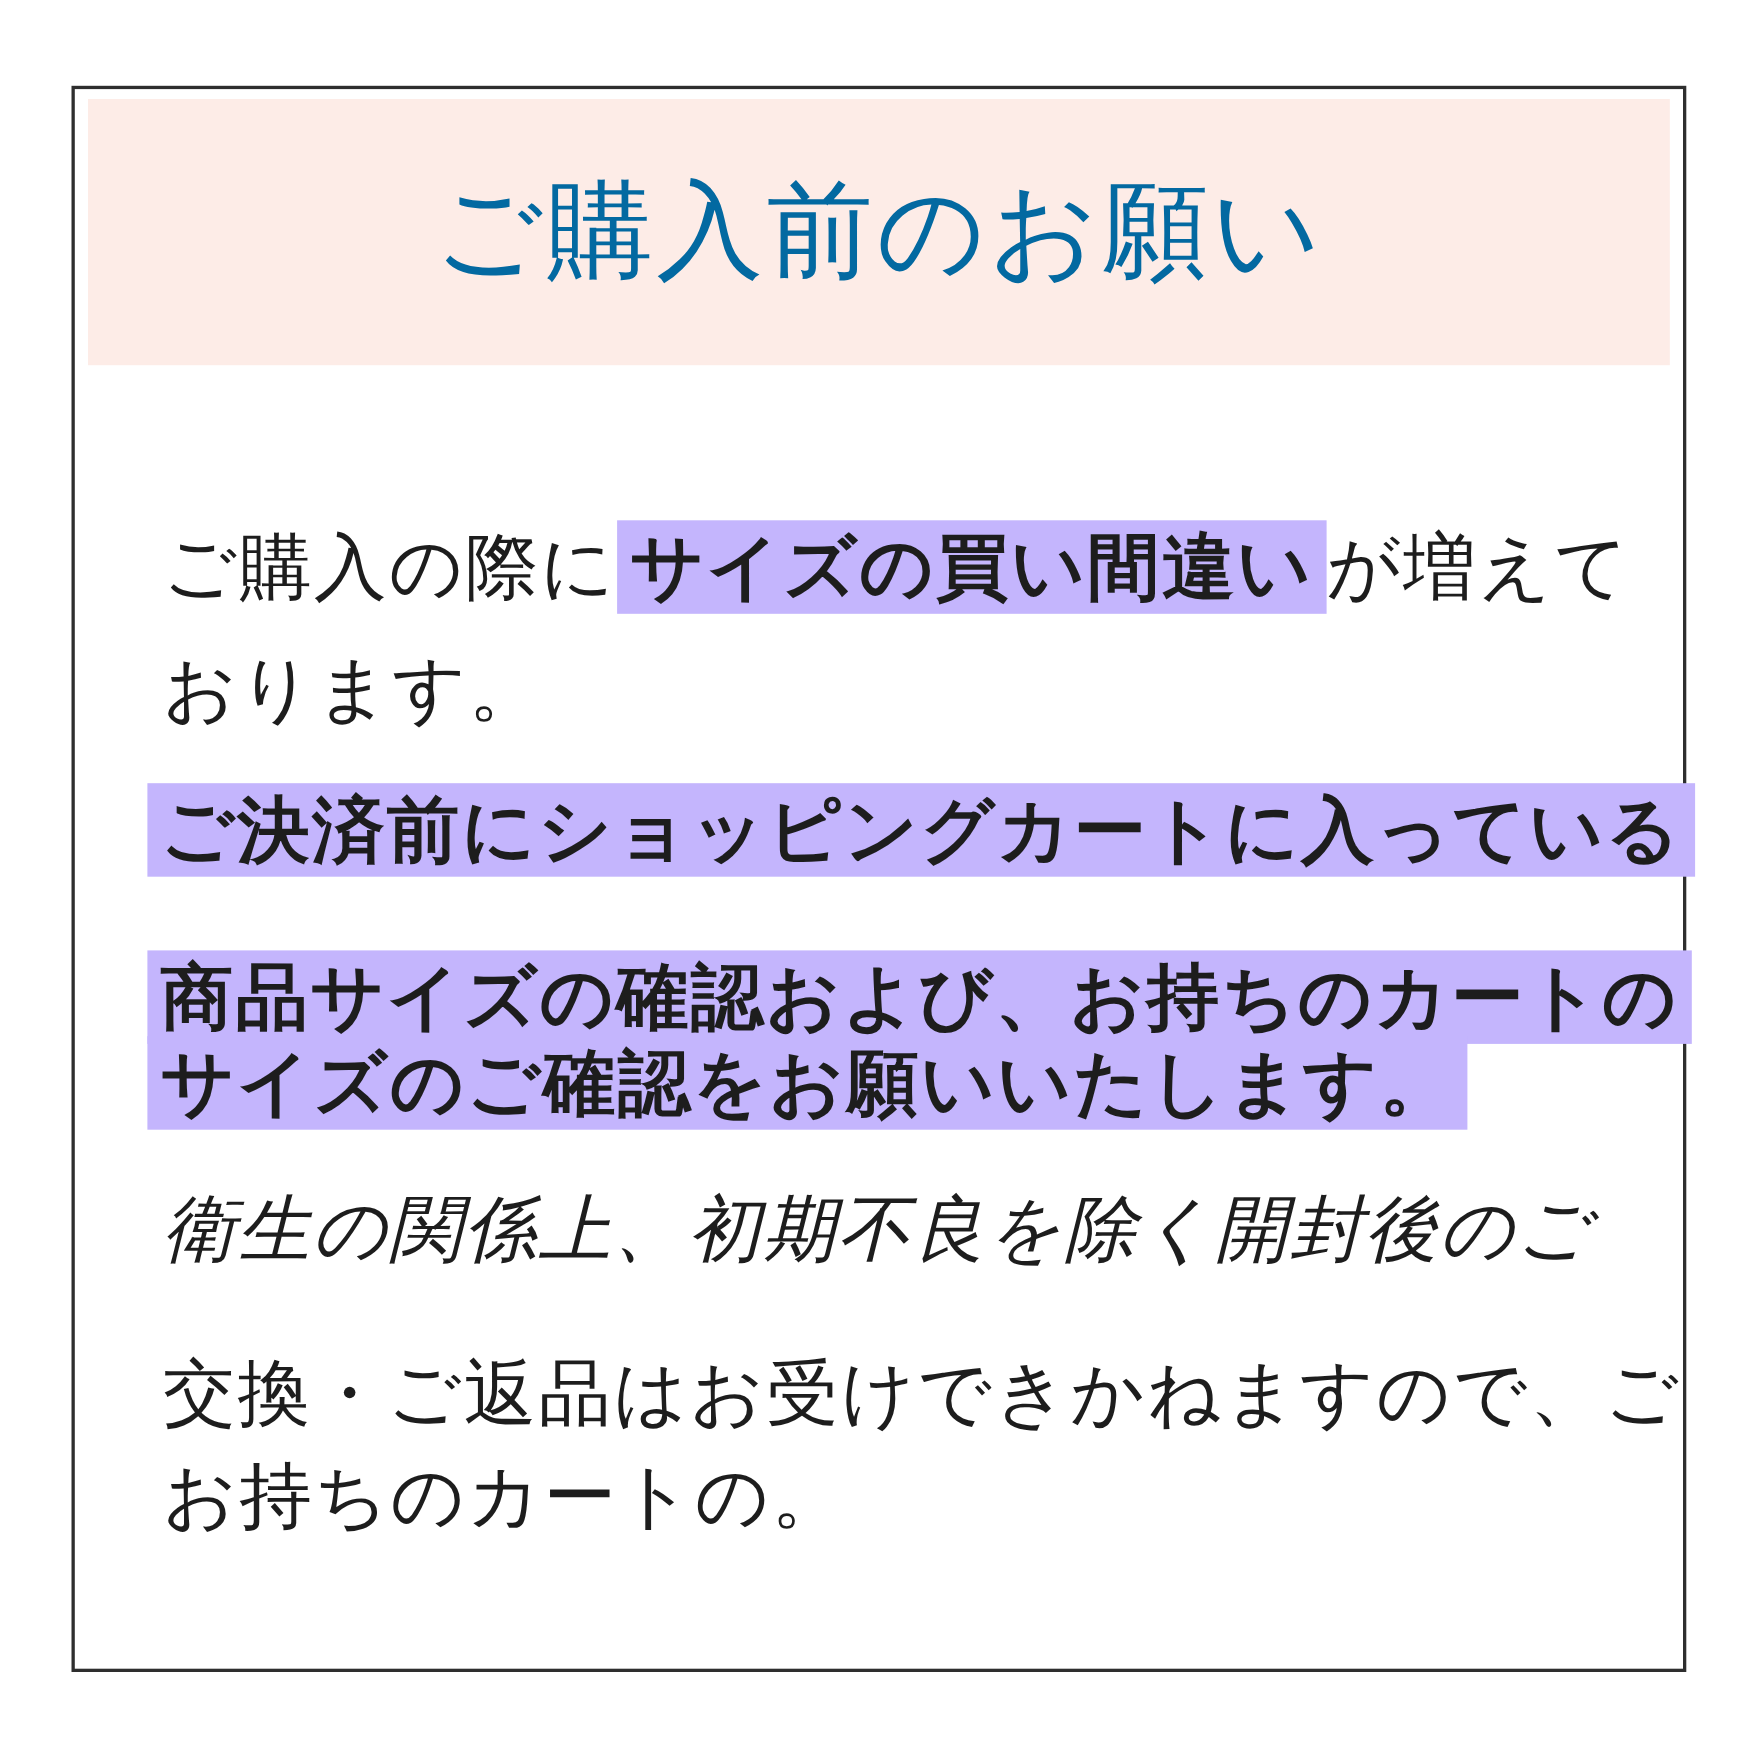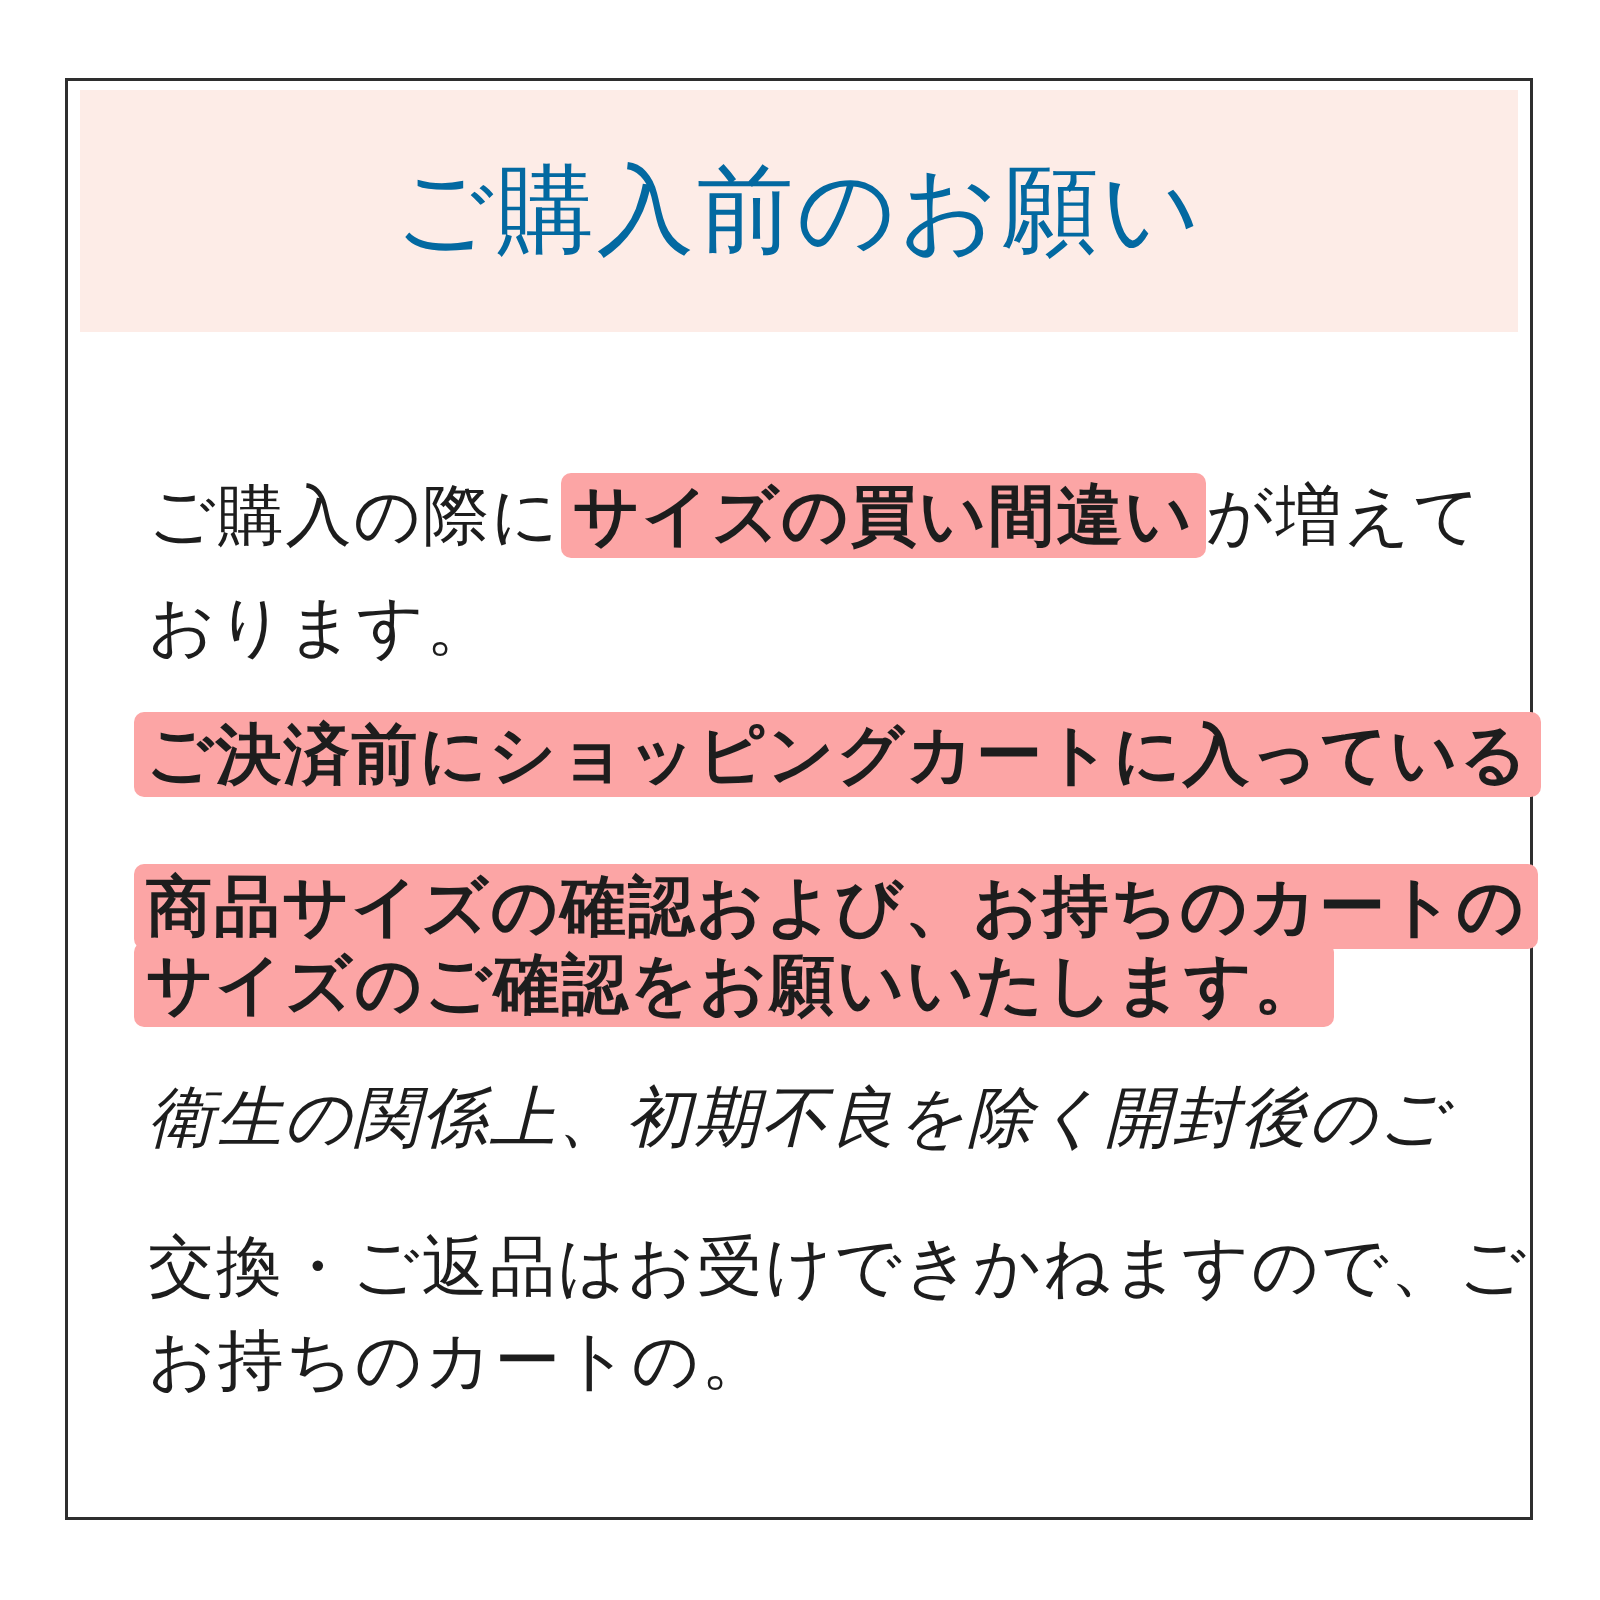--- a/index.html
+++ b/index.html
@@ -47,23 +47,22 @@
     font-size: 66px;
     letter-spacing: 2px;
     color: #1d1d1d;
     font-weight: 500;
   }
   .mark {
     display: inline-flex;
     align-items: center;
     height: 85px;
     padding: 0 12px;
-    background: #fca5a5;
+    background: #c4b5fd;
     font-weight: 700;
-    border-radius: 10px;
   }
   .mark.full { margin-left: -14px; }
   
   .p1-l1 { top: 392px; }
   .p1-l2 { top: 503px; }
   .p2-l1 { top: 631px; text-align: right; }
   .p2-l2 { top: 742px; margin-top: 41px; }
   .p2-l3 { top: 861px; }
   .p3-l1 { top: 994px; font-style: italic; }
   .p3-l2 { top: 1119px; margin-top: 24px; }

